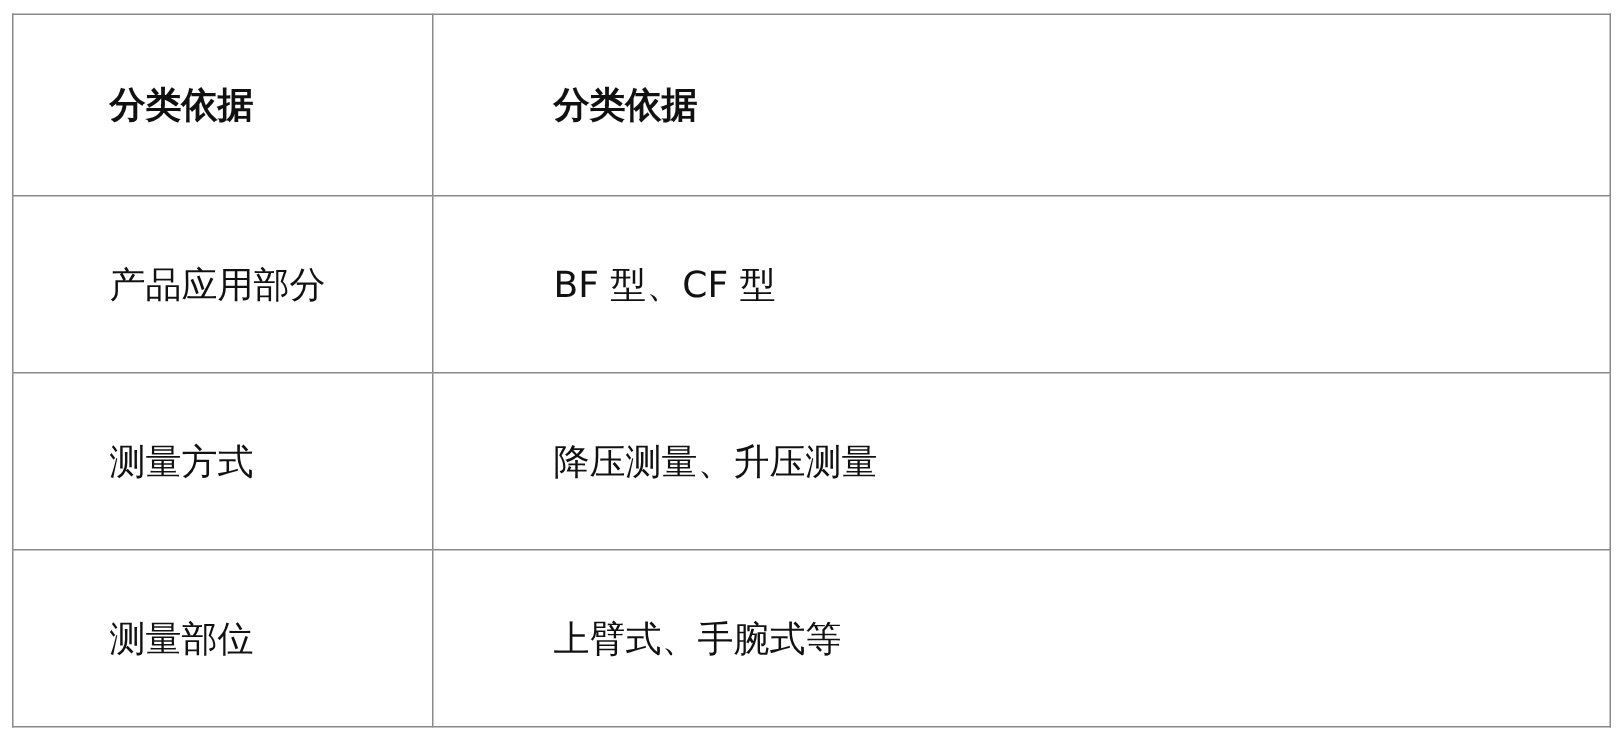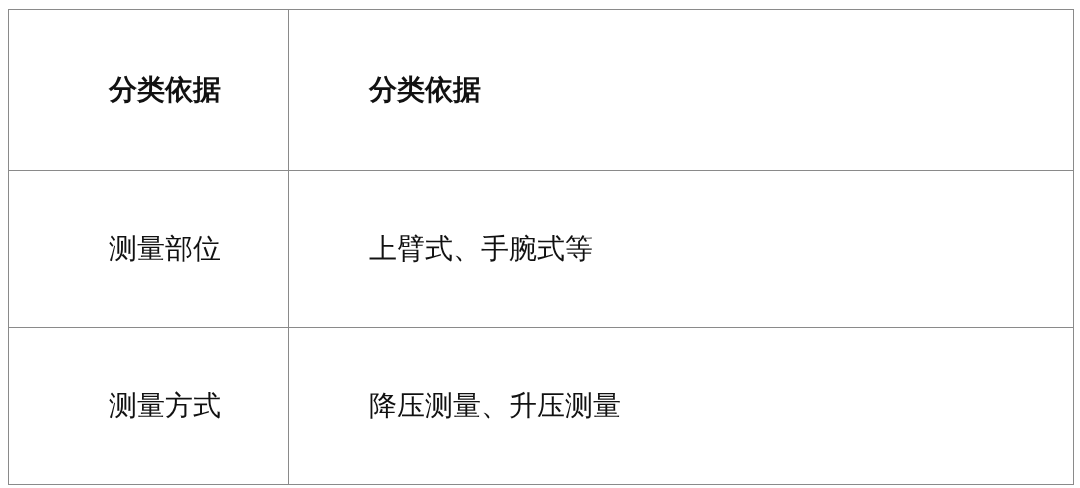--- a/index.html
+++ b/index.html
@@ -1,41 +1,45 @@
 <!DOCTYPE html>
 <html><head>
   <meta charset="utf-8">
   <style>
     html, body { margin: 0; padding: 0; background: #ffffff; }
     body { width: 1080px; height: 488px; position: relative; overflow: hidden;
            font-family: "DejaVu Sans", "Liberation Sans", sans-serif; color: #111111; }
     table.t { position: absolute; left: 8px; top: 9px; width: 1066px; height: 476px;
               border-collapse: collapse; table-layout: fixed; }
-    table.t td { border: 1.5px solid #8a8a8a; font-size: 28px; padding: 0 0 0 100px;
+    table.t td { border: 1.5px solid #8a8a8a; font-size: 24px; padding: 0 0 0 64px;
                  vertical-align: middle; white-space: nowrap; }
     table.t td.c2 { padding-left: 80px; }
     table.t tr.hdr td { font-weight: bold; height: 120px; }
     table.t tr.row td { height: 117px; }
     col.c1 { width: 280px; }
   </style>
 </head>
 <body>
 
 <table class="t">
   <colgroup>
       <col class="c1">
       <col>
     </colgroup>
   <tbody>
       <tr class="hdr">
     <td>分类依据</td>
     <td class="c2">分类依据</td>
   </tr>
   <tr class="row">
-    <td>测量部位</td>
-    <td class="c2">上臂式、手腕式等</td>
+    <td>产品应用部分</td>
+    <td class="c2">BF 型、CF 型</td>
   </tr>
   <tr class="row">
     <td>测量方式</td>
     <td class="c2">降压测量、升压测量</td>
   </tr>
+  <tr class="row">
+    <td>测量部位</td>
+    <td class="c2">上臂式、手腕式等</td>
+  </tr>
 </tbody>
   </table>
 
 </body></html>

